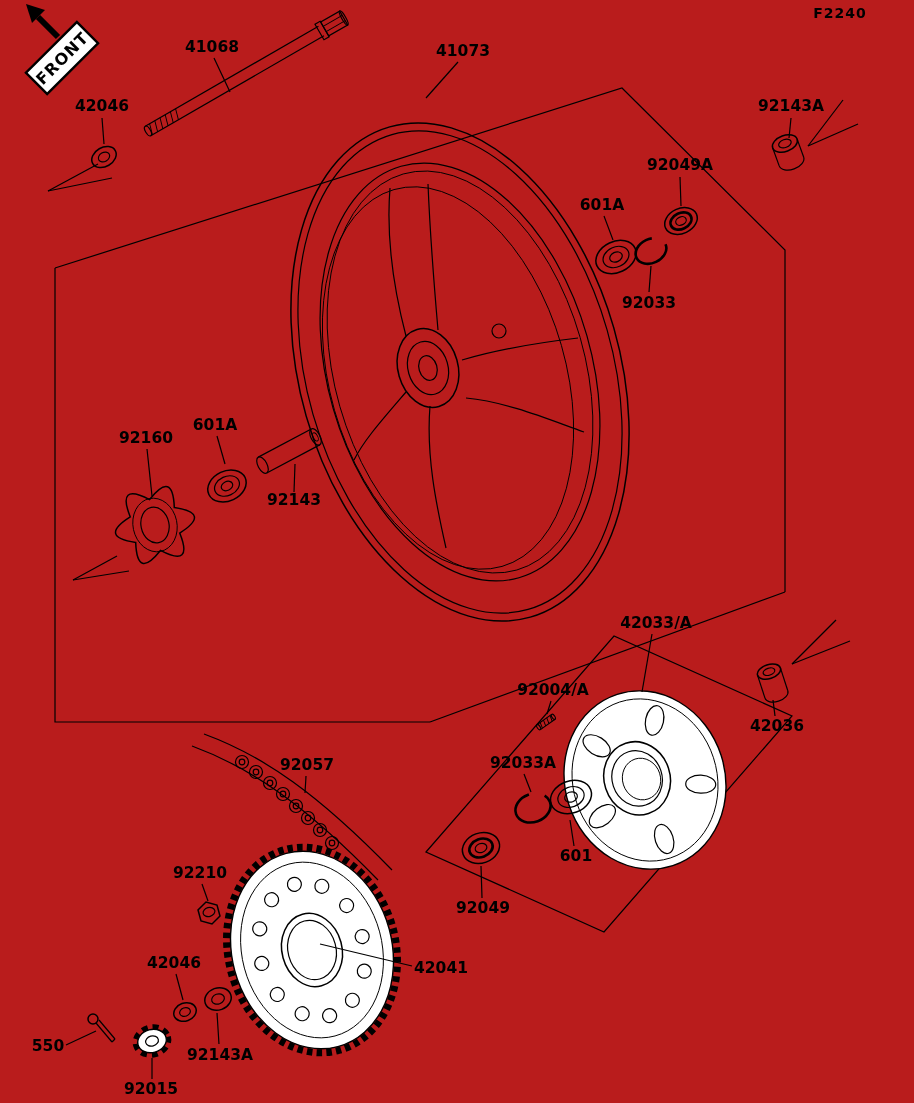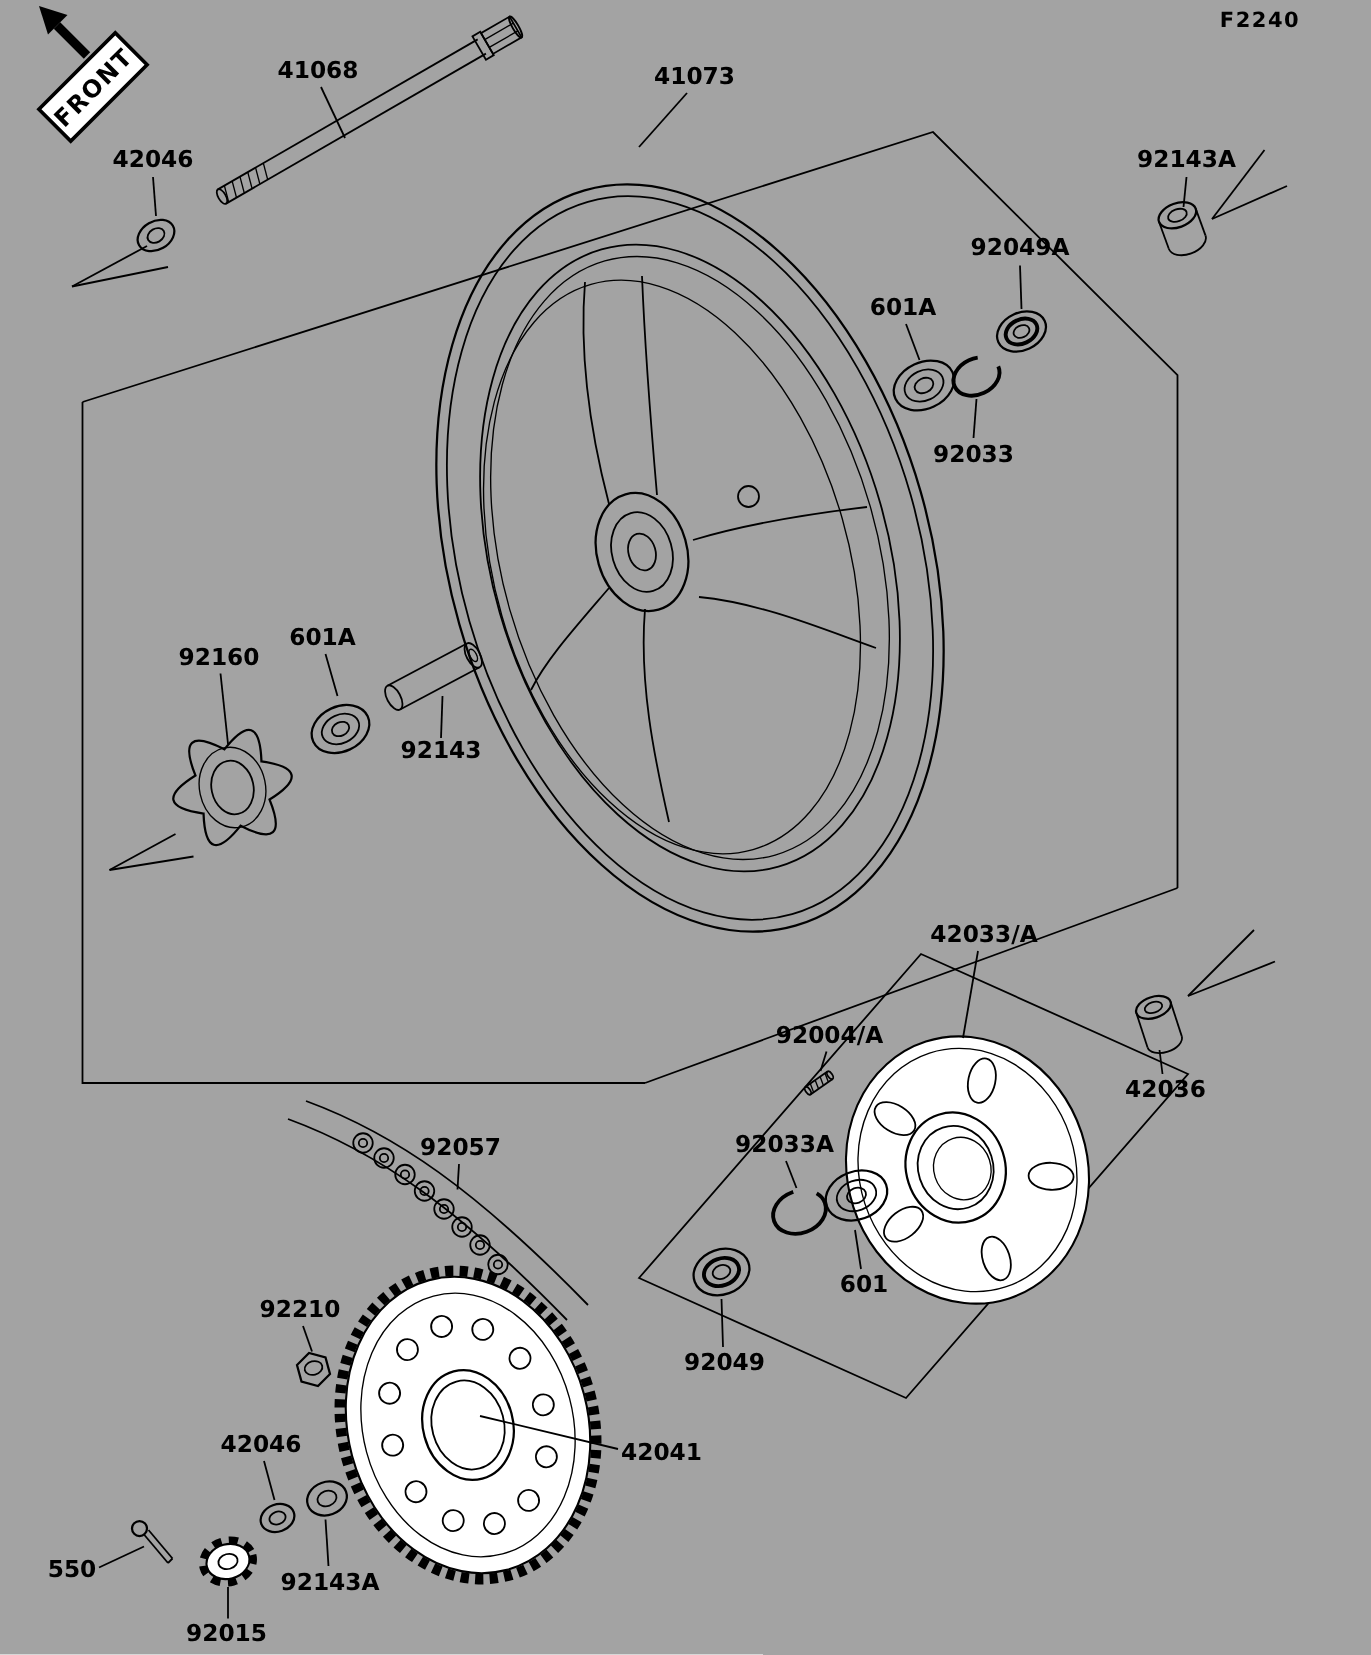--- a/index.html
+++ b/index.html
@@ -1,19 +1,19 @@
 <!DOCTYPE html>
 <html><head>
 <meta charset="utf-8">
 <style>
   html, body { margin: 0; padding: 0; background: #ffffff; }
   .page {
     position: relative;
     width: 914px; height: 1103px;
-    background: #a3a3a3;
+    background: #b91c1c;
     font-family: "DejaVu Sans", sans-serif;
     overflow: hidden;
   }
   svg { display: block; }
   text {
     font-family: "DejaVu Sans", sans-serif;
     font-weight: bold;
     font-size: 15.5px;
     fill: #000;
   }

